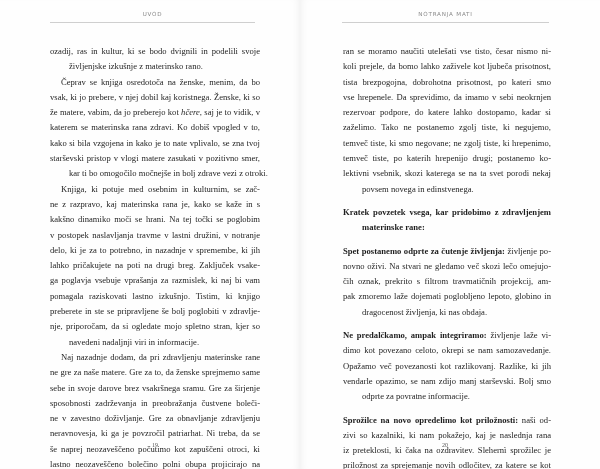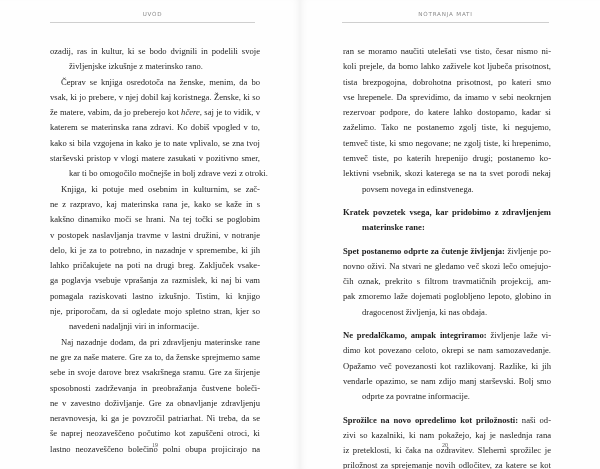--- a/index.html
+++ b/index.html
@@ -63,20 +63,21 @@
         <span class="line"><span>starševski pristop v vlogi matere zasukati v pozitivno smer,</span></span>
         <span class="line last"><span>kar ti bo omogočilo močnejše in bolj zdrave vezi z otroki.</span></span>
         <span class="line indent"><span>Knjiga, ki potuje med osebnim in kulturnim, se zač-</span></span>
         <span class="line"><span>ne z razpravo, kaj materinska rana je, kako se kaže in s</span></span>
         <span class="line"><span>kakšno dinamiko moči se hrani. Na tej točki se poglobim</span></span>
         <span class="line"><span>v postopek naslavljanja travme v lastni družini, v notranje</span></span>
         <span class="line"><span>delo, ki je za to potrebno, in nazadnje v spremembe, ki jih</span></span>
         <span class="line"><span>lahko pričakujete na poti na drugi breg. Zaključek vsake-</span></span>
         <span class="line"><span>ga poglavja vsebuje vprašanja za razmislek, ki naj bi vam</span></span>
         <span class="line"><span>pomagala raziskovati lastno izkušnjo. Tistim, ki knjigo</span></span>
+        <span class="line"><span>preberete in ste se pripravljene še bolj poglobiti v zdravlje-</span></span>
         <span class="line"><span>nje, priporočam, da si ogledate mojo spletno stran, kjer so</span></span>
         <span class="line last"><span>navedeni nadaljnji viri in informacije.</span></span>
         <span class="line indent"><span>Naj nazadnje dodam, da pri zdravljenju materinske rane</span></span>
         <span class="line"><span>ne gre za naše matere. Gre za to, da ženske sprejmemo same</span></span>
         <span class="line"><span>sebe in svoje darove brez vsakršnega sramu. Gre za širjenje</span></span>
         <span class="line"><span>sposobnosti zadrževanja in preobražanja čustvene boleči-</span></span>
         <span class="line"><span>ne v zavestno doživljanje. Gre za obnavljanje zdravljenju</span></span>
         <span class="line"><span>neravnovesja, ki ga je povzročil patriarhat. Ni treba, da se</span></span>
         <span class="line"><span>še naprej neozaveščeno počutimo kot zapuščeni otroci, ki</span></span>
         <span class="line"><span>lastno neozaveščeno bolečino polni obupa projicirajo na</span></span>

